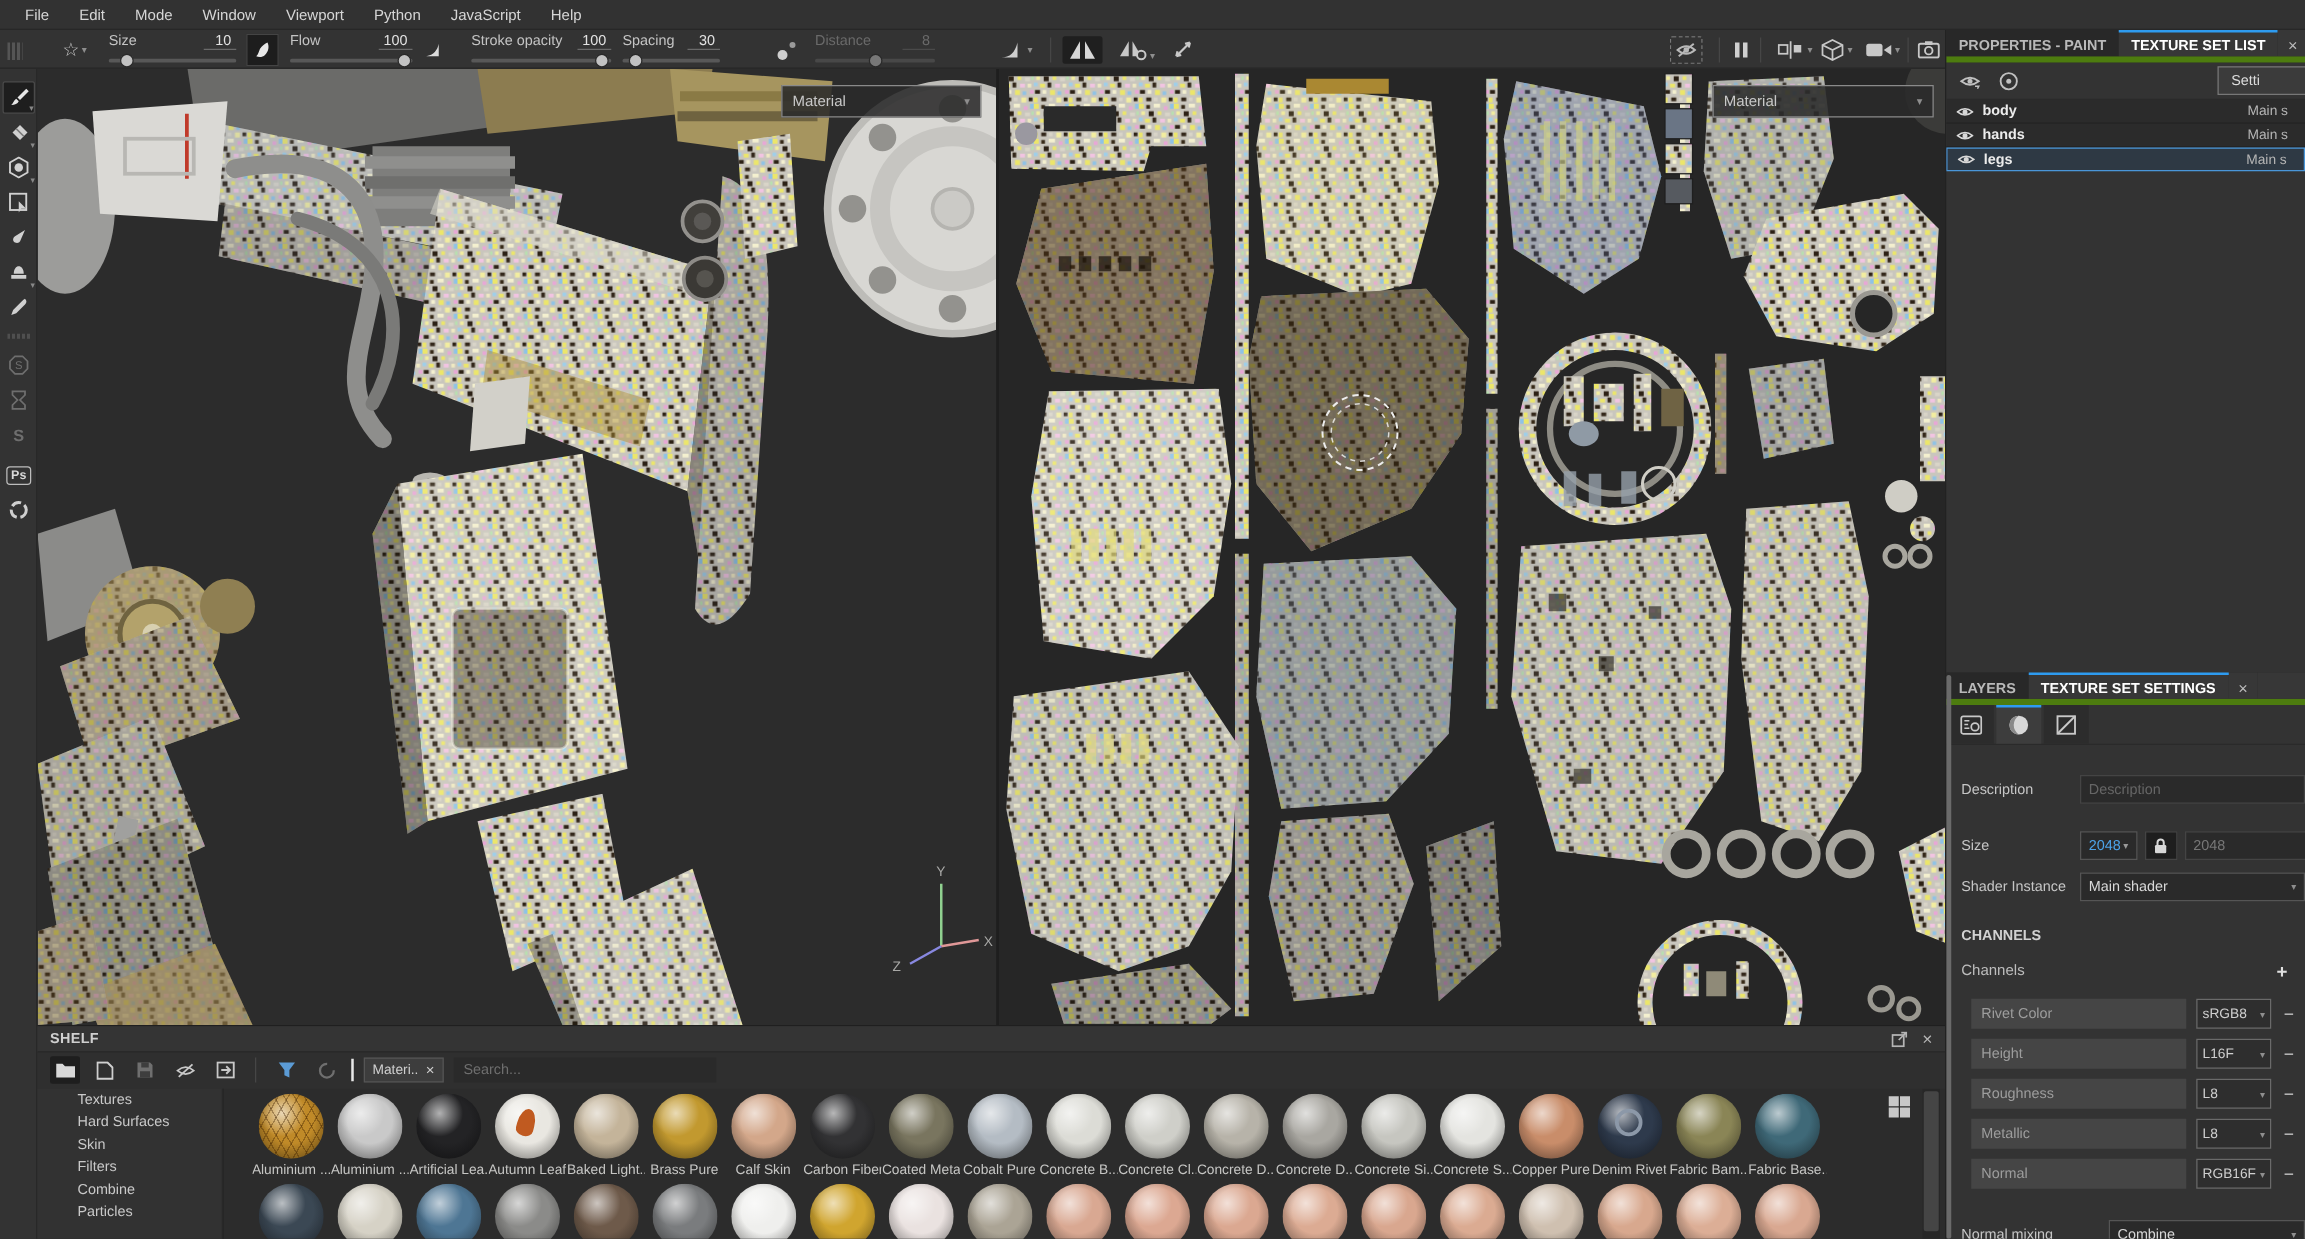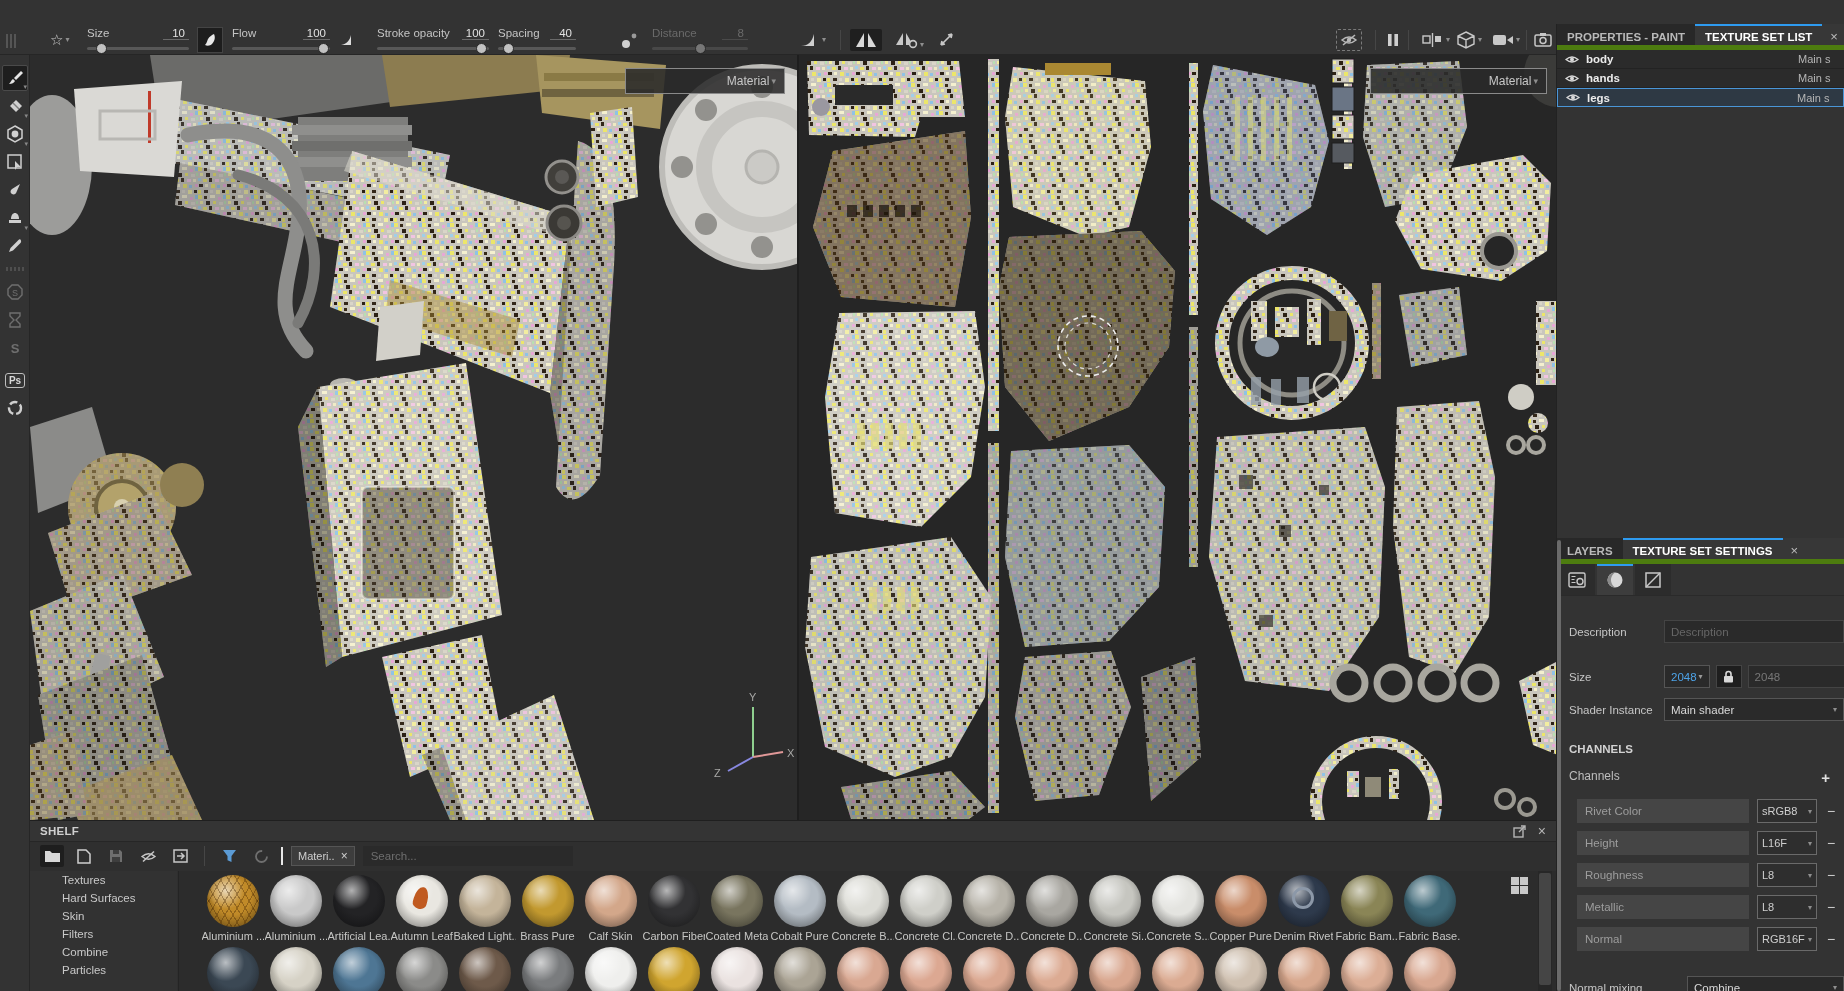--- a/index.html
+++ b/index.html
@@ -37,21 +37,21 @@
   .ltool { position:absolute; left:2px; width:26px; height:26px; display:flex; align-items:center; justify-content:center; border-radius:2px; }
   .ltool.sel { background:#1e1e1e; border:1px solid #4a4a4a; }
   .ltool .subchev { position:absolute; right:0px; bottom:-1px; font-size:7px; color:#888; }
   .ltool.dim svg, .ltool.dim span { opacity:.38; }
   .ldots { position:absolute; left:6px; width:18px; height:4px; background:repeating-linear-gradient(90deg,#4f4f4f 0 2px,transparent 2px 4px); }
   .psbox { border:1px solid #bdbdbd; border-radius:3px; color:#d8d8d8; font-size:10px; padding:1px 3px; font-weight:bold;}
 
   
   .vp3d { position:absolute; left:30px; top:55px; width:767px; height:765px; background:#2c2c2c; overflow:hidden; }
   .vp2d { position:absolute; left:797px; top:55px; width:759px; height:765px; background:#262626; overflow:hidden; border-left:2px solid #1e1e1e; }
-  .matdrop { position:absolute; height:26px; background:rgba(42,42,42,.88); border:1px solid #8a8a8a; display:flex; align-items:center; justify-content:flex-end; padding:0 8px; color:#c8c8c8; font-size:12px; z-index:5;}
+  .matdrop { position:absolute; height:26px; background:rgba(42,42,42,.88); border:1px solid #8a8a8a; display:flex; align-items:center; justify-content:space-between; padding:0 8px; color:#c8c8c8; font-size:12px; z-index:5;}
   .matdrop .chev { font-size:9px; }
 
   
   .rpanel { position:absolute; left:1556px; top:24px; width:288px; height:967px; background:#333; border-left:1px solid #222; overflow:hidden; z-index:28;}
   .rtabs { position:relative; display:flex; height:26px; background:#2a2a2a; border-bottom:5px solid #4d7c0f; }
   .rtab { padding:0 10px; line-height:26px; font-weight:bold; font-size:11.5px; color:#b9b9b9; background:#282828; white-space:nowrap;}
   .rtab.active { background:#373737; color:#fff; position:relative; }
   .rtab.active::before { content:""; position:absolute; left:0; top:0; right:0; height:2px; background:#2e9bf0; }
   .tabclose { line-height:26px; padding:0 8px; color:#bbb; font-size:13px; background:#373737;}
   .tabfill { flex:1; background:#373737; position:relative;}
@@ -109,20 +109,30 @@
   .gridicon { position:absolute; right:28px; top:6px; width:17px; height:17px; display:grid; grid-template-columns:8px 8px; grid-template-rows:8px 8px; gap:1px;}
   .gridicon i { background:#c8c8c8; }
   .gridscroll { position:absolute; right:4px; top:0px; width:14px; bottom:0; background:#272727;}
   .gridscroll .thumb { position:absolute; left:1px; right:1px; top:2px; height:112px; background:#454545; border-radius:2px;}
 </style>
 </head>
 <body>
 
 <div id="app">
 
+  <div class="menubar">
+      <div class="mitem">File</div>
+      <div class="mitem">Edit</div>
+      <div class="mitem">Mode</div>
+      <div class="mitem">Window</div>
+      <div class="mitem">Viewport</div>
+      <div class="mitem">Python</div>
+      <div class="mitem">JavaScript</div>
+      <div class="mitem">Help</div>
+    </div>
 
   <div class="toolbar">
     <div class="tb-abs" style="left:6px;">
         <div class="handle"></div>
       </div>
     <div class="tb-abs" style="left:50px;">
       <span class="tool-star">☆</span>
         <span class="chev">▾</span>
     </div>
 
@@ -161,21 +171,21 @@
           <span class="tlabel">Stroke opacity</span>
           <span class="tval">100</span>
         </div>
       <div class="slider">
           <div class="knob" style="left:88%;"></div>
         </div>
     </div>
     <div class="tgroup" style="left:498px; width:78px;">
       <div class="trow">
           <span class="tlabel">Spacing</span>
-          <span class="tval">40</span>
+          <span class="tval">30</span>
         </div>
       <div class="slider">
           <div class="knob" style="left:6%;"></div>
         </div>
     </div>
     <div class="tb-abs" style="left:620px;">
       <svg class="ic" width="20" height="20" viewBox="0 0 20 20">
           <circle cx="6" cy="14" r="4" fill="#cfcfcf"></circle>
           <circle cx="14" cy="6" r="2.4" fill="#9a9a9a"></circle>
         </svg>
@@ -622,20 +632,32 @@
     </div>
   </div>
 
   <div class="rpanel">
     <div class="rtabs">
       <div class="rtab">PROPERTIES - PAINT</div>
       <div class="rtab active">TEXTURE SET LIST</div>
       <div class="tabclose close-x">×</div>
       <div class="tabfill blue"></div>
     </div>
+    <div class="tsl-icons">
+      <svg class="ic" width="18" height="14" viewBox="0 0 18 14">
+          <path d="M2 7 Q9 1.5 16 7 Q9 12.5 2 7 Z" fill="none" stroke="#c0c0c0" stroke-width="1.5"></path>
+          <circle cx="9" cy="7" r="2" fill="#c0c0c0"></circle>
+          <path d="M13 11 l3 0 l-1 2" fill="none" stroke="#c0c0c0" stroke-width="1.2"></path>
+        </svg>
+      <svg class="ic" width="16" height="16" viewBox="0 0 16 16">
+          <circle cx="8" cy="8" r="6.5" fill="none" stroke="#c0c0c0" stroke-width="1.5"></circle>
+          <circle cx="8" cy="8" r="2" fill="#c0c0c0"></circle>
+        </svg>
+      <div class="settibtn">Setti</div>
+    </div>
     <div id="tsrows">
         <div class="tsrow">
           <svg width="14" height="11" viewBox="0 0 14 11">
             <path d="M1 5.5 Q7 0.5 13 5.5 Q7 10.5 1 5.5 Z" fill="none" stroke="#d8d8d8" stroke-width="1.3"></path>
             <circle cx="7" cy="5.5" r="2" fill="#d8d8d8"></circle>
           </svg>
           <span class="tsname">body</span>
           <span class="tsshader">Main s</span>
         </div>
         <div class="tsrow">

